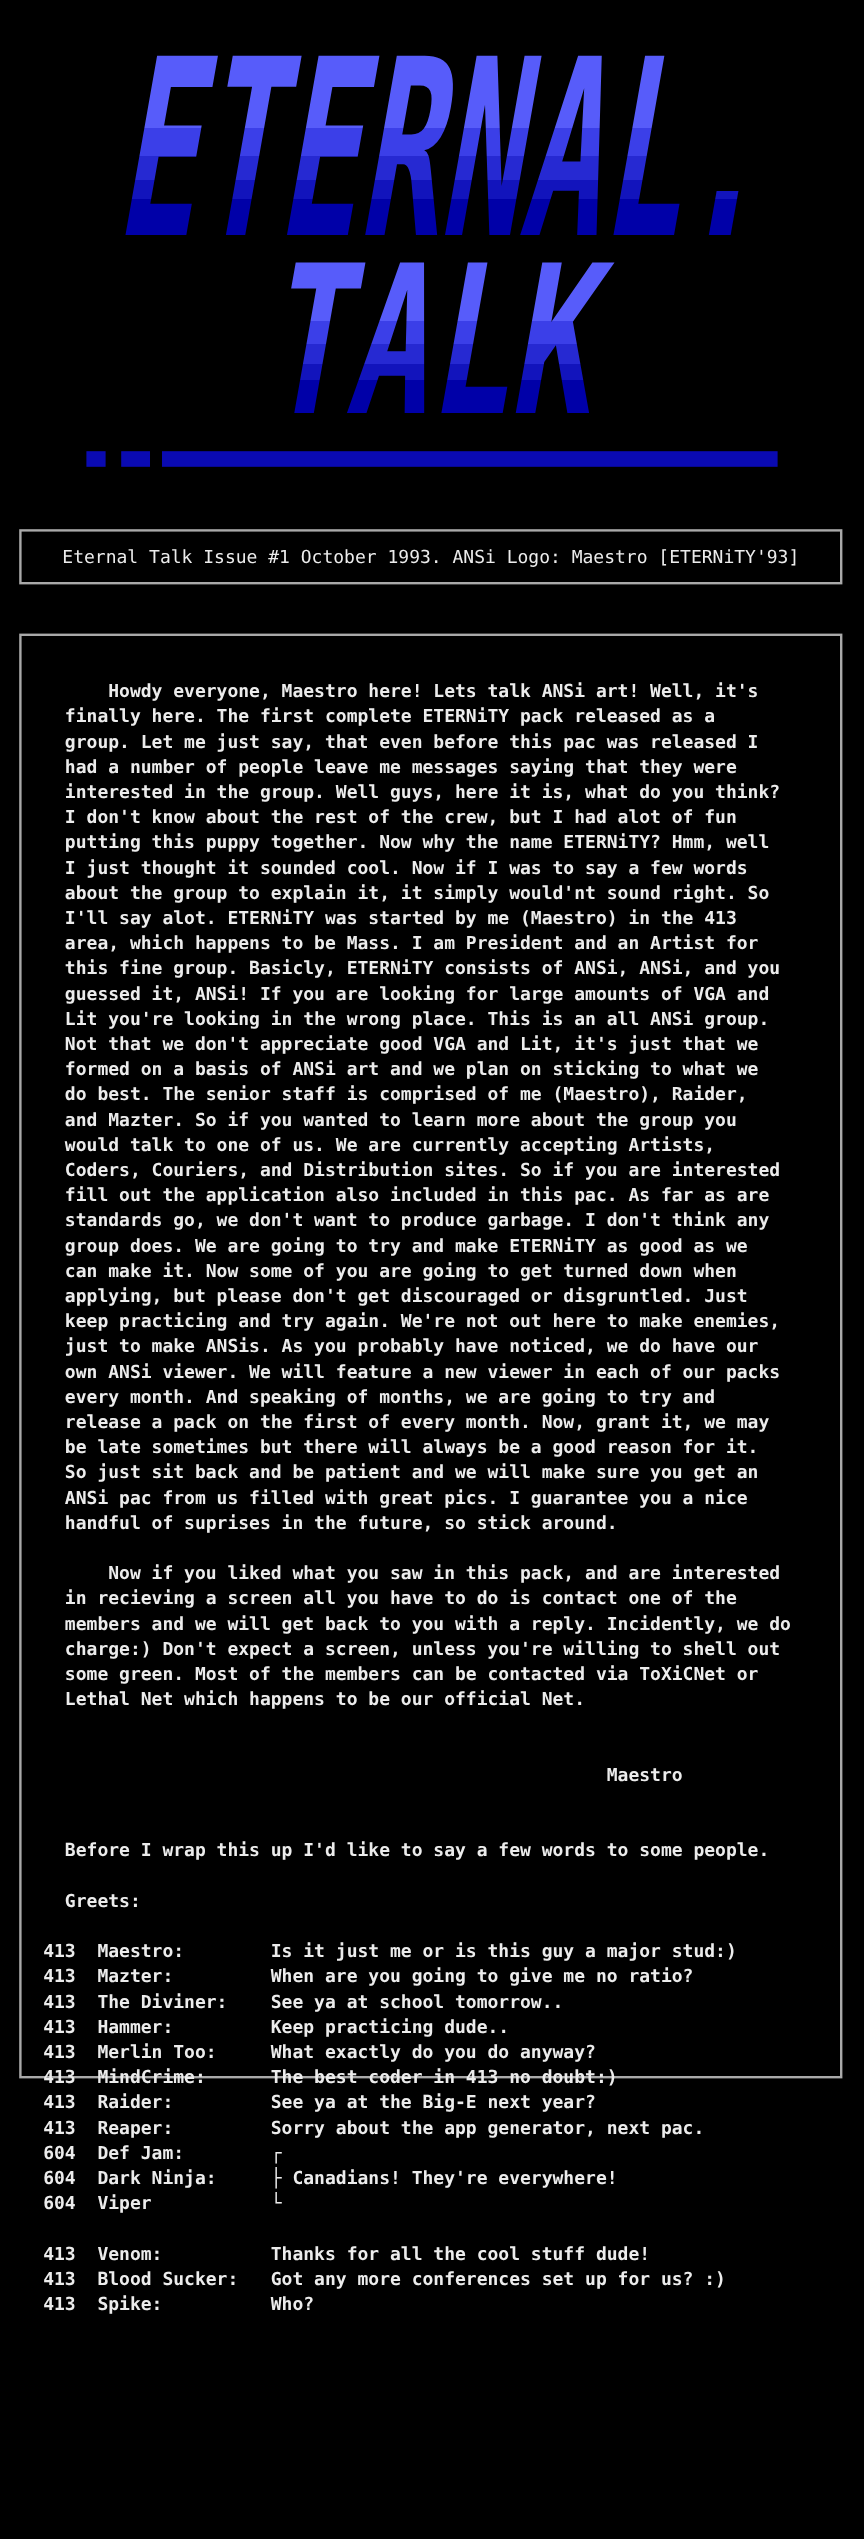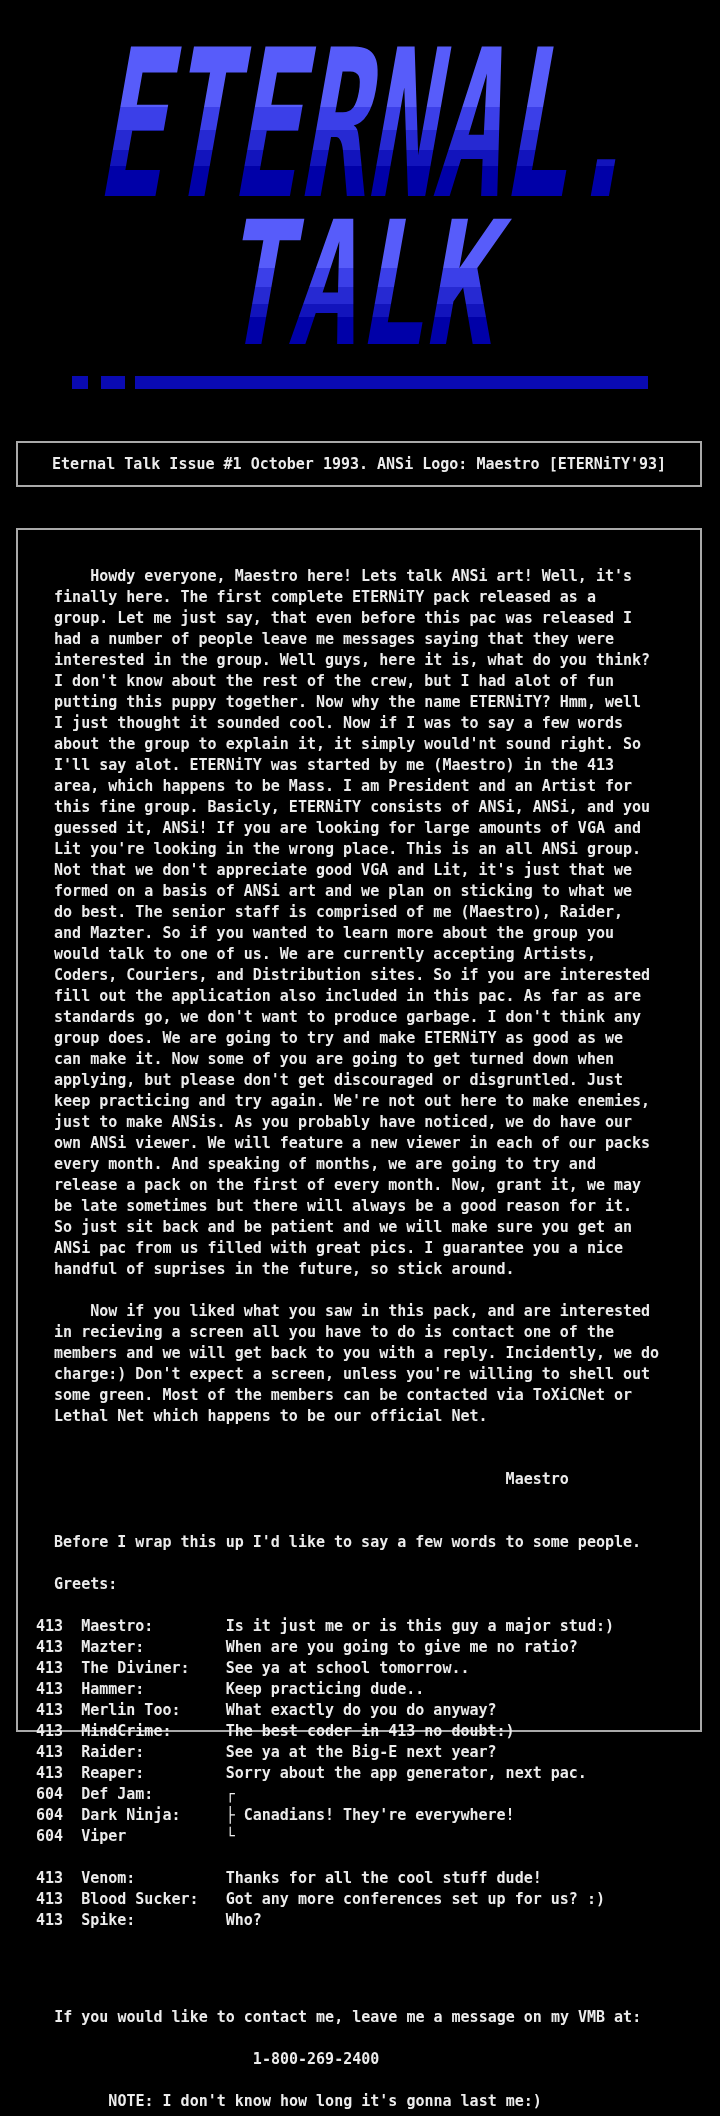--- a/index.html
+++ b/index.html
@@ -8,21 +8,21 @@
     font-family:"DejaVu Sans Mono","Liberation Mono",monospace;
     color:var(--fg,#ececec);overflow:hidden;
   }
   .logo-svg{position:absolute;left:0;top:0;}
   .box{
     position:absolute;left:16px;width:686px;box-sizing:border-box;
     border:2px solid var(--border,#a9a9a9);
   }
   .title-box{top:441px;height:46px;display:flex;align-items:center;justify-content:center;}
   .title-box .ttl{
-    font-size:15px;font-weight:bold;letter-spacing:0;white-space:pre;
+    font-size:15px;font-weight:normal;letter-spacing:0;white-space:pre;
   }
   .main-box{top:528px;height:1204px;}
   .main-box pre{
     margin:0;padding:36px 0 0 18px;
     font:bold 15px/21px "DejaVu Sans Mono","Liberation Mono",monospace;
     color:var(--fg,#ececec);white-space:pre;
   }
   .footer-pre{
     position:absolute;left:0;top:2007px;margin:0;
     font:bold 15px/21px "DejaVu Sans Mono","Liberation Mono",monospace;
@@ -140,19 +140,14 @@
 413  Reaper:         Sorry about the app generator, next pac.
 604  Def Jam:        ┌
 604  Dark Ninja:     ├ Canadians! They're everywhere!
 604  Viper           └
 
 413  Venom:          Thanks for all the cool stuff dude!
 413  Blood Sucker:   Got any more conferences set up for us? :)
 413  Spike:          Who?</pre>
   </div>
 
-  <pre class="footer-pre" id="footer-pre">      If you would like to contact me, leave me a message on my VMB at:
-
-                            1-800-269-2400
-
-            NOTE: I don't know how long it's gonna last me:)</pre>
 
 </div>
 
 </body></html>

